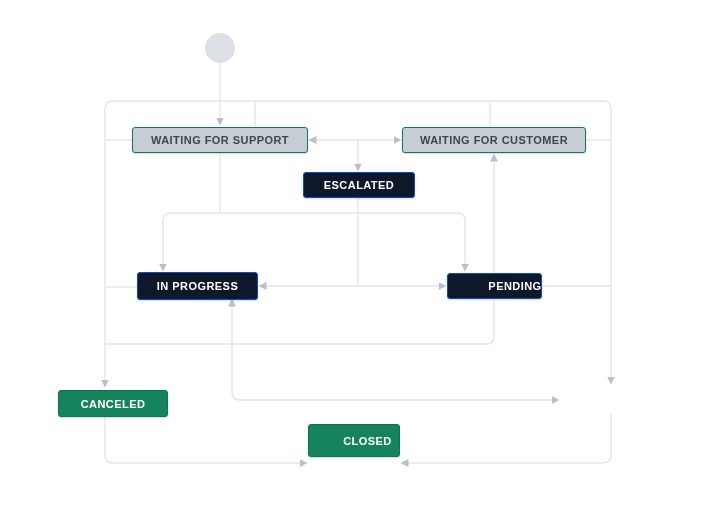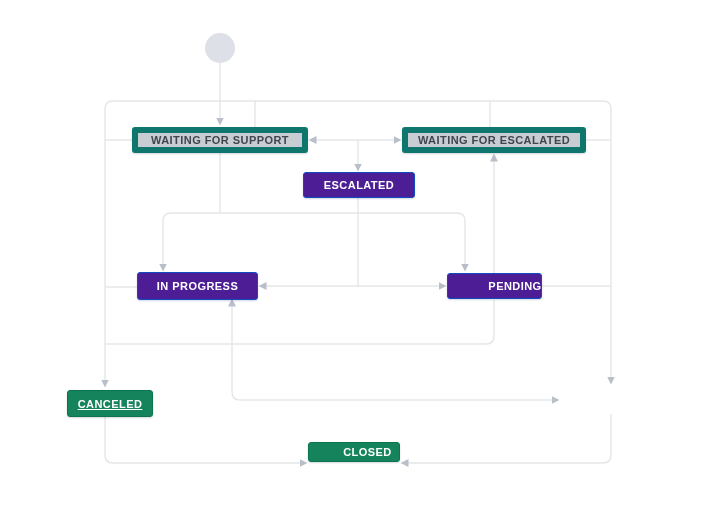--- a/index.html
+++ b/index.html
@@ -9,36 +9,36 @@
   }
   #lines{position:absolute;left:0;top:0;z-index:0;}
   .status{
     position:absolute;z-index:1;box-sizing:border-box;
     display:flex;align-items:center;justify-content:center;
     font-size:11px;font-weight:700;letter-spacing:.45px;
     border-radius:3px;white-space:nowrap;
     box-shadow:0 1px 2px rgba(9,30,66,.18);
     cursor:default;user-select:none;
   }
-  .status.gray{background:#c8ccd3;border:6px solid #0f766e;color:#40454e;}
-  .status.blue{background:#4c1d95;border:1px solid #0f4cc4;color:#ffffff;}
+  .status.gray{background:#c8ccd3;border:1px solid #0f766e;color:#40454e;}
+  .status.blue{background:#0f172a;border:1px solid #0f4cc4;color:#ffffff;}
   .status.green{background:#15845c;border:1px solid #0e7450;color:#ffffff;}
   #start-node{
     position:absolute;z-index:1;left:205px;top:33px;width:30px;height:30px;
     border-radius:50%;background:#dde0e6;
   }
   
   #n-wfs     {left:132px;top:127px;width:176px;height:26px;}
   #n-wfc     {left:402px;top:127px;width:184px;height:26px;}
   #n-esc     {left:303px;top:172px;width:112px;height:26px;}
   #n-inprog  {left:137px;top:272px;width:121px;height:28px;}
   #n-pending {left:447px;top:273px;width:95px;height:26px;padding-left:41px;}
-  #n-canceled{left:67px; top:390px;width:86px;height:27px;text-decoration:underline;}
+  #n-canceled{left:58px; top:390px;width:110px;height:27px;}
   #n-resolved{left:560px;top:387px;width:104px;height:27px;}
-  #n-closed  {left:308px;top:442px;width:92px;height:20px;padding-left:27px;}
+  #n-closed  {left:308px;top:424px;width:92px;height:33px;padding-left:27px;}
 </style>
 </head>
 <body>
 
 <div id="canvas">
 
   <svg id="lines" width="721" height="522" viewBox="0 0 721 522" fill="none">
     <defs>
       <marker id="arr" markerWidth="9" markerHeight="9" viewBox="0 0 9 9" refX="0.5" refY="4.5" orient="auto-start-reverse" markerUnits="userSpaceOnUse">
         <path d="M0,0.5 L8,4.5 L0,8.5 Z" fill="#b9bfc9"></path>
@@ -76,21 +76,21 @@
 
       <path d="M611,414 V455 Q611,463 603,463 H408" marker-end="url(#arr)"></path>
       <path d="M105,417 V455 Q105,463 113,463 H300" marker-end="url(#arr)"></path>
     </g>
   </svg>
 
   <div id="start-node"></div>
 
   <div id="n-wfs" class="status gray">WAITING FOR SUPPORT</div>
 
-  <div id="n-wfc" class="status gray">WAITING FOR ESCALATED</div>
+  <div id="n-wfc" class="status gray">WAITING FOR CUSTOMER</div>
 
   <div id="n-esc" class="status blue">ESCALATED</div>
 
   <div id="n-inprog" class="status blue">IN PROGRESS</div>
 
   <div id="n-pending" class="status blue">PENDING</div>
 
   <div id="n-canceled" class="status green">CANCELED</div>
 
 

